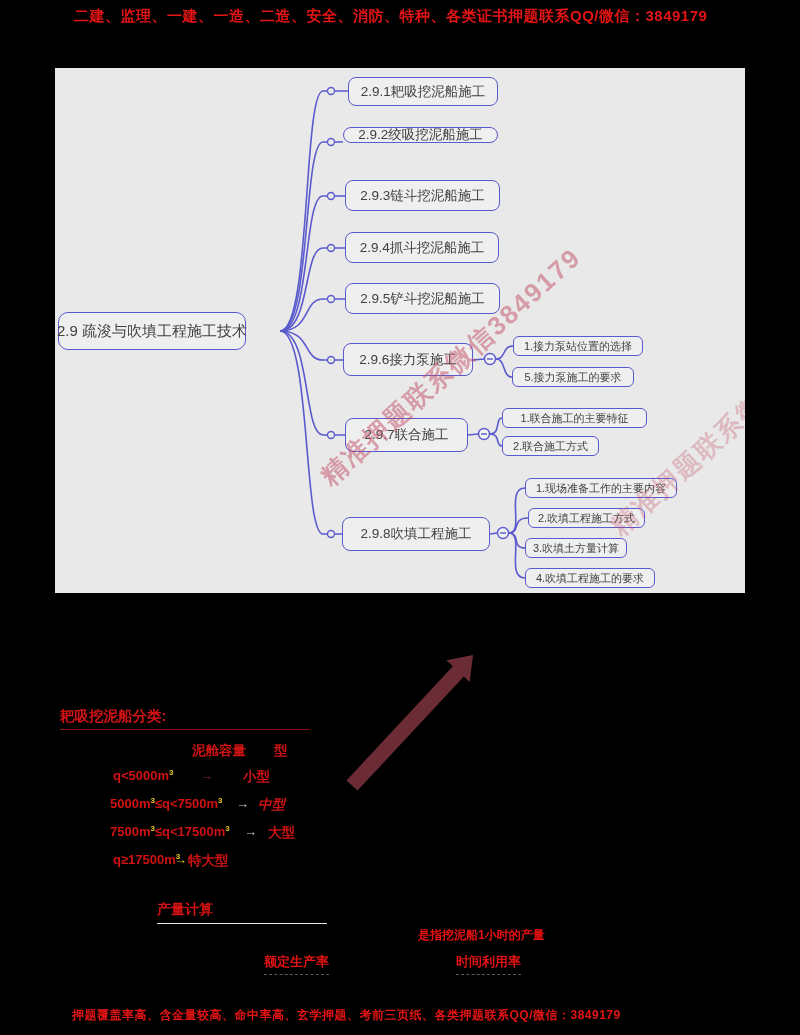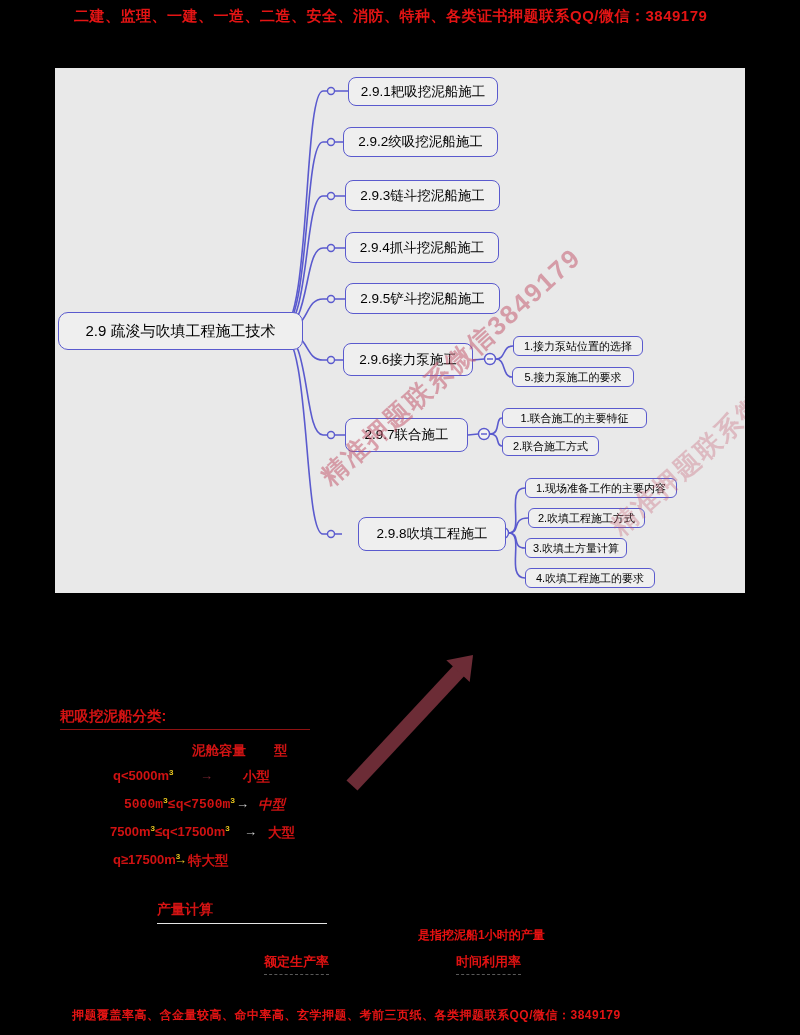--- a/index.html
+++ b/index.html
@@ -16,21 +16,21 @@
 
   
   .mindmap {
     position:absolute; left:55px; top:68px; width:690px; height:525px;
     background:#e9e9e9; overflow:hidden;
   }
   .mindmap svg { position:absolute; left:0; top:0; }
   .node {
     position:absolute; border:1.6px solid #5a5ace; border-radius:8px;
     display:flex; align-items:center; justify-content:center;
-    color:#000000; background:#efefef; box-sizing:border-box; white-space:nowrap;
+    color:#404040; background:#efefef; box-sizing:border-box; white-space:nowrap;
   }
   .node.root { border-radius:10px; font-size:15px; font-weight:500; }
   .node.l1 { font-size:13.5px; }
   .node.l2 { font-size:11px; border-radius:6px; border-width:1.4px; }
   .wm {
     position:absolute; color:rgba(193,80,102,.5); font-weight:bold;
     font-size:26px; letter-spacing:2px; white-space:nowrap;
     transform:rotate(-42deg); transform-origin:left center; pointer-events:none;
   }
   .wm.second { opacity:.6; }
@@ -116,30 +116,30 @@
       <g>
         <circle cx="429" cy="366" r="5.5" fill="#f2f2f2" stroke="#5a5ace" stroke-width="1.4"></circle>
         <line x1="426" y1="366" x2="432" y2="366" stroke="#5a5ace" stroke-width="1.4"></line>
       </g>
       <g>
         <circle cx="448" cy="465" r="5.5" fill="#f2f2f2" stroke="#5a5ace" stroke-width="1.4"></circle>
         <line x1="445" y1="465" x2="451" y2="465" stroke="#5a5ace" stroke-width="1.4"></line>
       </g>
     </svg>
 
-    <div class="node root" style="left:3px; top:244px; width:245px; height:38px;">2.9 疏浚与吹填工程施工技术</div>
+    <div class="node root" style="left:3px; top:244px; width:188px; height:38px;">2.9 疏浚与吹填工程施工技术</div>
 
     <div class="node l1" style="left:293px; top:9px;   width:150px; height:29px;">2.9.1耙吸挖泥船施工</div>
-    <div class="node l1" style="left:288px; top:59px;  width:155px; height:30px;">2.9.2绞吸挖泥船施工</div>
+    <div class="node l1" style="left:288px; top:59px;  width:155px; height:16px;">2.9.2绞吸挖泥船施工</div>
     <div class="node l1" style="left:290px; top:112px; width:155px; height:31px;">2.9.3链斗挖泥船施工</div>
     <div class="node l1" style="left:290px; top:164px; width:154px; height:31px;text-align:right;">2.9.4抓斗挖泥船施工</div>
     <div class="node l1" style="left:290px; top:215px; width:155px; height:31px;">2.9.5铲斗挖泥船施工</div>
     <div class="node l1" style="left:288px; top:275px; width:130px; height:33px;">2.9.6接力泵施工</div>
     <div class="node l1" style="left:290px; top:350px; width:123px; height:34px;">2.9.7联合施工</div>
-    <div class="node l1" style="left:287px; top:449px; width:148px; height:34px;margin-left:16px;">2.9.8吹填工程施工</div>
+    <div class="node l1" style="left:287px; top:449px; width:148px; height:34px;">2.9.8吹填工程施工</div>
 
     <div class="node l2" style="left:458px; top:268px; width:130px; height:20px;">1.接力泵站位置的选择</div>
     <div class="node l2" style="left:457px; top:299px; width:122px; height:20px;">5.接力泵施工的要求</div>
     <div class="node l2" style="left:447px; top:340px; width:145px; height:20px;">1.联合施工的主要特征</div>
     <div class="node l2" style="left:447px; top:368px; width:97px;  height:20px;">2.联合施工方式</div>
     <div class="node l2" style="left:470px; top:410px; width:152px; height:20px;border-radius:6px;">1.现场准备工作的主要内容</div>
     <div class="node l2" style="left:473px; top:440px; width:117px; height:20px;">2.吹填工程施工方式</div>
     <div class="node l2" style="left:470px; top:470px; width:102px; height:20px;">3.吹填土方量计算</div>
     <div class="node l2" style="left:470px; top:500px; width:130px; height:20px;">4.吹填工程施工的要求</div>
 
@@ -149,21 +149,21 @@
 
   <div class="sec-title">耙吸挖泥船分类:</div>
 
   <div class="cap-header" style="left:192px;">泥舱容量</div>
   <div class="cap-header" style="left:274px;">型</div>
 
   <span class="row-item" style="left:113px; top:768px;">q&lt;5000m<sup class="yl">3</sup></span>
   <span class="arrow-glyph" style="left:200px; top:768px; color:#7a2430;">→</span>
   <span class="size-label" style="left:243px; top:768px;">小型</span>
 
-  <span class="row-item" style="left:124px; top:796px;font-family:Liberation Mono, monospace;">5000m<sup class="yl">3</sup>≤q&lt;7500m<sup class="yl">3</sup></span>
+  <span class="row-item" style="left:110px; top:796px;">5000m<sup class="yl">3</sup>≤q&lt;7500m<sup class="yl">3</sup></span>
   <span class="arrow-glyph" style="left:236px; top:796px; color:#cfcfcf;">→</span>
   <span class="size-label" style="left:258px; top:796px;font-style:italic;">中型</span>
 
   <span class="row-item" style="left:110px; top:824px;">7500m<sup class="yl">3</sup>≤q&lt;17500m<sup class="yl">3</sup></span>
   <span class="arrow-glyph" style="left:244px; top:824px; color:#cfcfcf;">→</span>
   <span class="size-label" style="left:268px; top:824px;">大型</span>
 
   <span class="row-item" style="left:113px; top:852px;">q≥17500m<sup class="yl">3</sup></span>
   <span class="arrow-glyph" style="left:174px; top:852px; color:#e3bd25;">→</span>
   <span class="size-label" style="left:188px; top:852px;">特大型</span>

